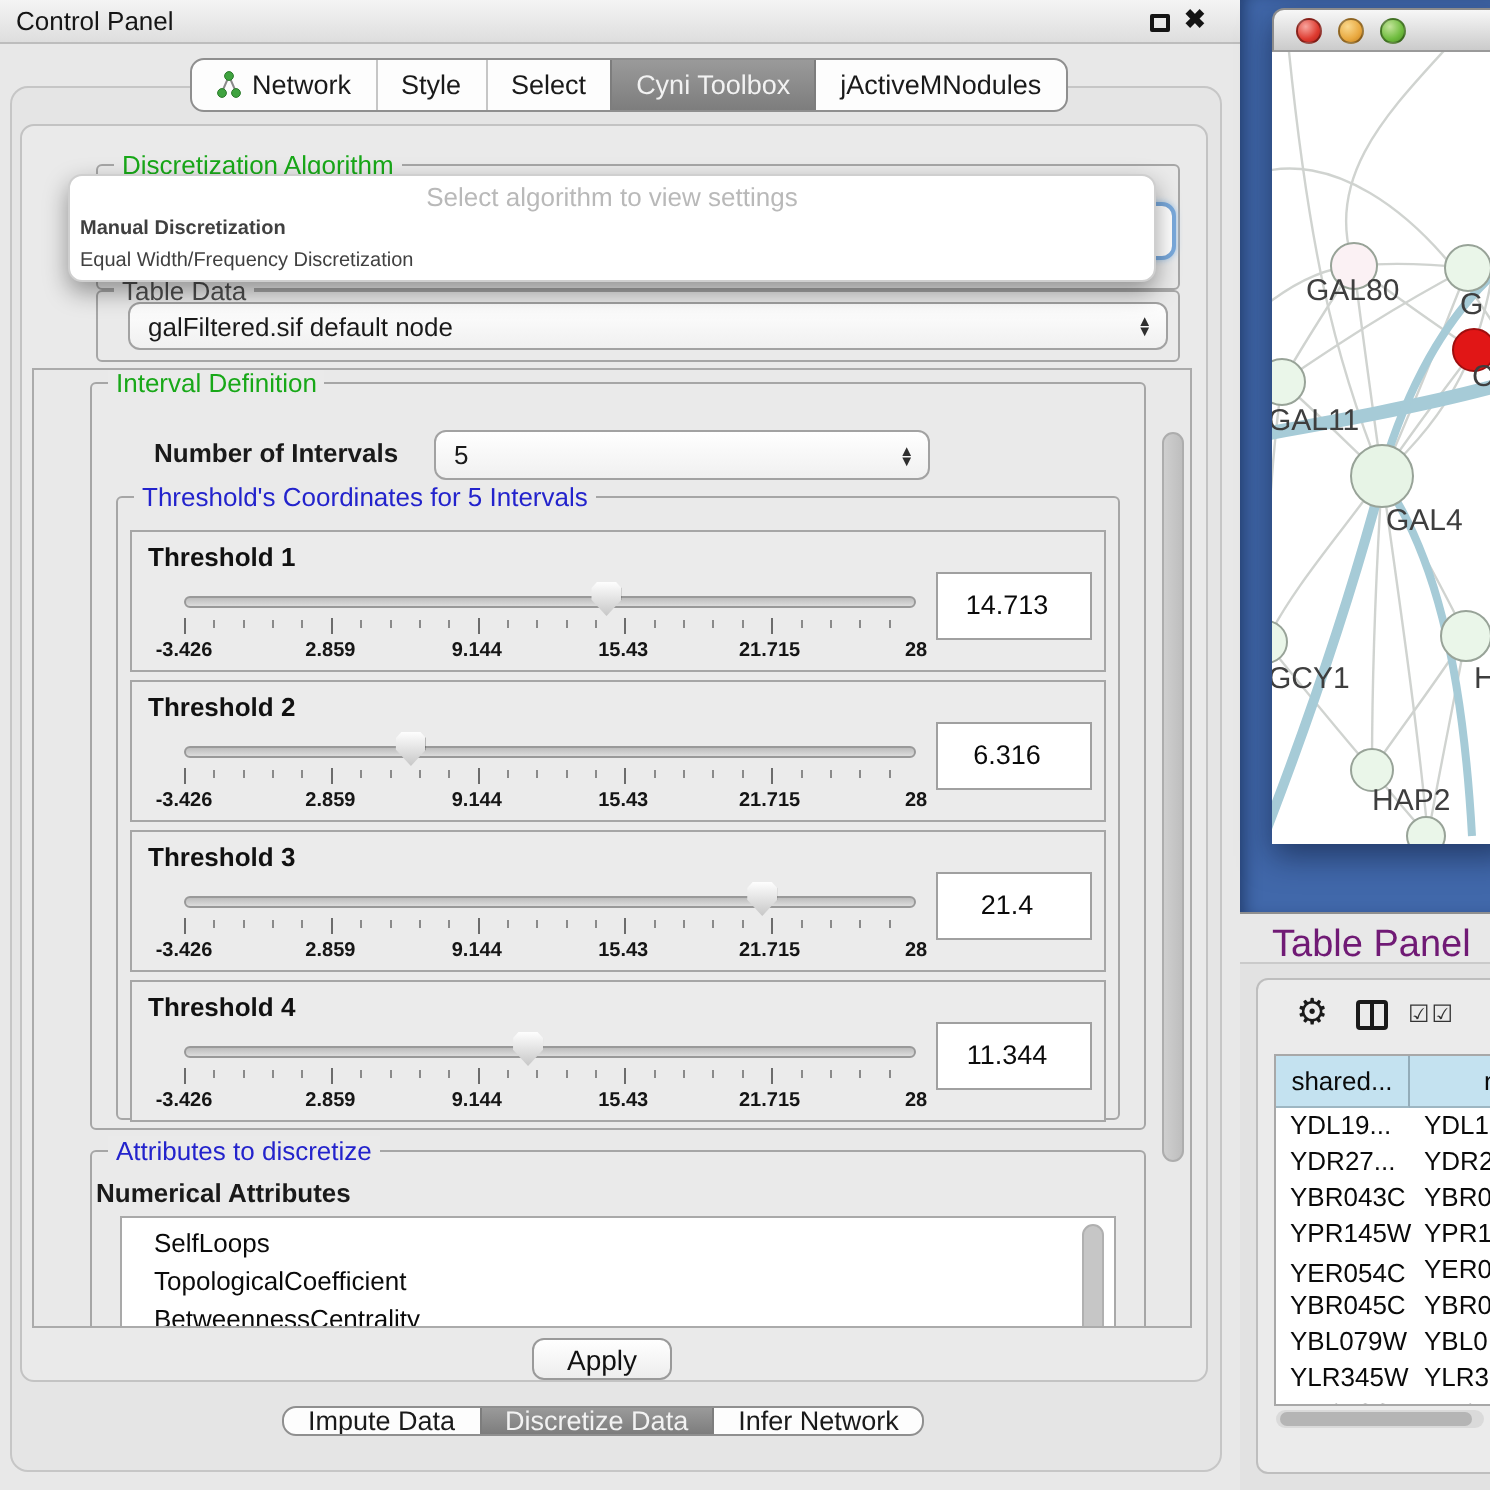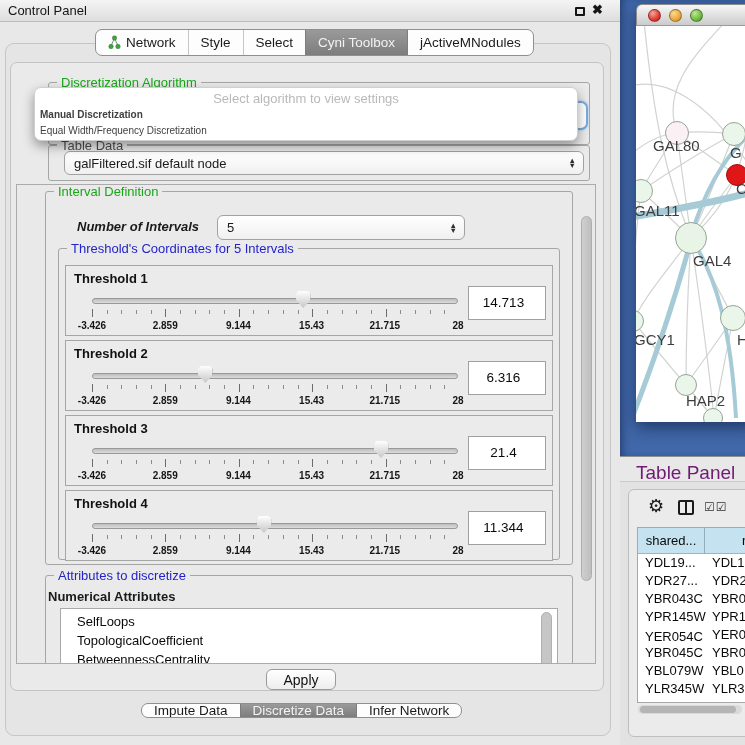--- a/index.html
+++ b/index.html
@@ -181,21 +181,21 @@
         <span>▼</span>
       </span>
   </div>
 
   <div class="scrollpane">
     <div class="vthumb"></div>
 
     <div class="group" style="left:28px; top:6px; width:528px; height:374px; background:#EAEAEA;">
       <span class="group-title t-green">Interval Definition</span>
 
-      <span style="position:absolute; left:31px; top:27px; font-size:13px; font-weight:bold;font-style:italic;">Number of Intervals</span>
+      <span style="position:absolute; left:31px; top:27px; font-size:13px; font-weight:bold;">Number of Intervals</span>
       <div class="combo" style="left:171px; top:23px; width:248px; height:25px;">
         <span>5</span>
         <span class="spin">
             <span>▲</span>
             <span>▼</span>
           </span>
       </div>
 
       <div class="group" style="left:12px; top:56px; width:502px; height:312px;">
         <span class="group-title t-blue">Threshold's Coordinates for 5 Intervals</span>

